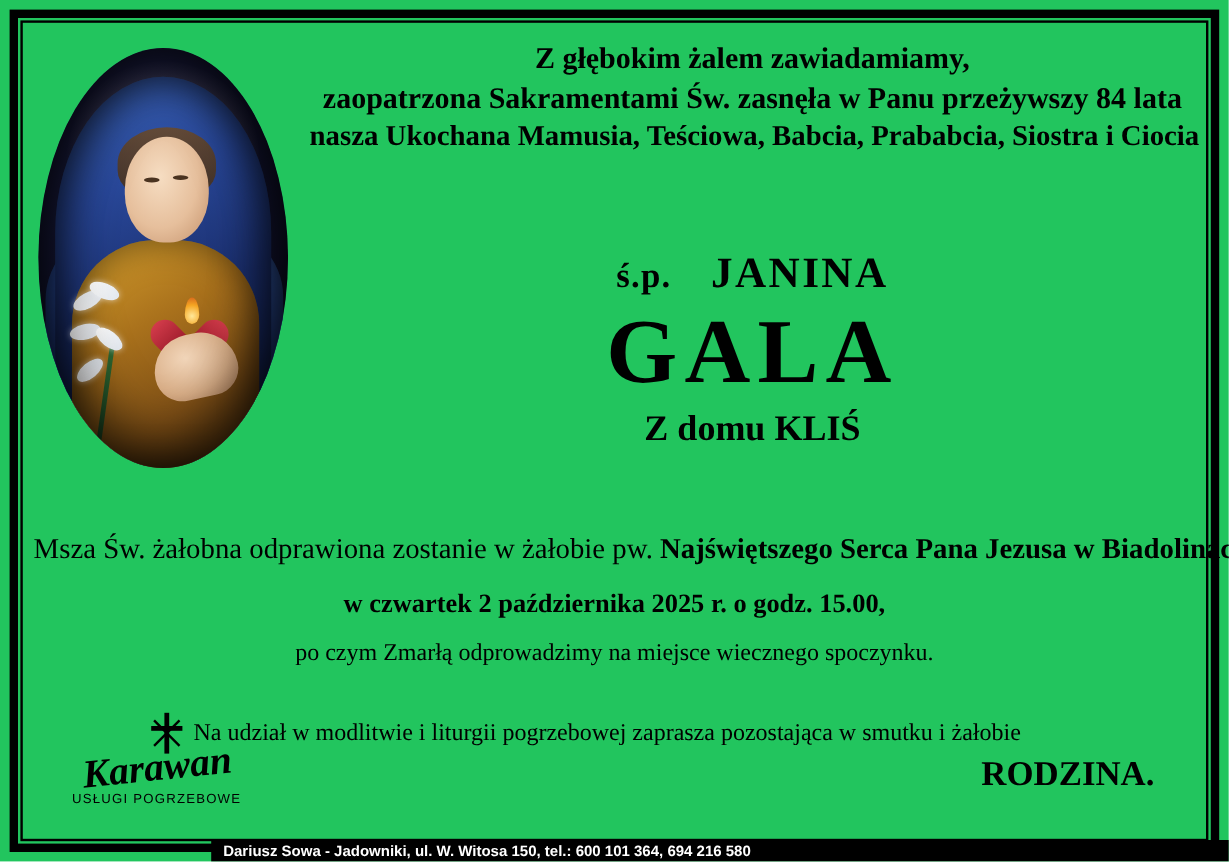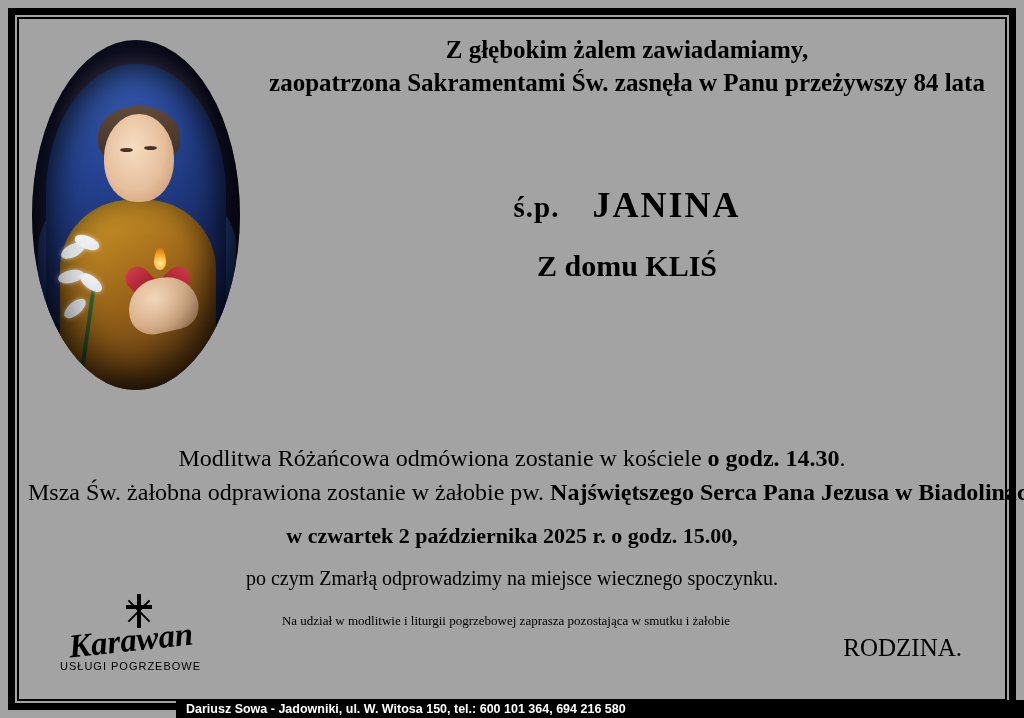--- a/index.html
+++ b/index.html
@@ -10,21 +10,21 @@
   body {
     width: 1024px;
     height: 718px;
     font-family: "Liberation Serif", serif;
     overflow: hidden;
   }
   .notice {
     position: relative;
     width: 1024px;
     height: 718px;
-    background: #a3a3a3;
+    background: #22c55e;
     box-sizing: border-box;
   }
   
   .frame-outer {
     position: absolute;
     left: 8px;
     top: 8px;
     right: 8px;
     bottom: 8px;
     border: 7px solid #000000;
@@ -224,21 +224,21 @@
     font-weight: bold;
     color: #000;
     line-height: 1.30;
     white-space: nowrap;
   }
   .l-top.l4 { font-size: 24px; }
 
   .name-block {
     position: absolute;
     left: 236px;
-    top: 164px;
+    top: 186px;
     right: 6px;
     text-align: center;
   }
   .sp-line {
     font-size: 36px;
     font-weight: bold;
     letter-spacing: 2px;
     color: #000;
     line-height: 1.1;
   }
@@ -247,21 +247,21 @@
     font-size: 76px;
     font-weight: bold;
     letter-spacing: 6px;
     line-height: 1.05;
     margin-top: 6px;
     color: #000;
   }
   .zdomu {
     font-size: 30px;
     font-weight: bold;
-    margin-top: 23px;
+    margin-top: 8px;
     color: #000;
   }
   .resident {
     font-size: 29px;
     font-weight: bold;
     margin-top: 2px;
     color: #000;
   }
 
   .service-block {
@@ -289,27 +289,27 @@
   }
 
   .invite-block {
     position: absolute;
     left: 6px;
     bottom: 34px;
     right: 18px;
     text-align: center;
   }
   .invite {
-    font-size: 13px;
+    font-size: 20px;
     color: #000;
     line-height: 1.4;
   }
   .family {
-    font-size: 25px;
-    font-weight: normal;
+    font-size: 29px;
+    font-weight: bold;
     color: #000;
     text-align: right;
     padding-right: 22px;
     margin-top: 4px;
   }
 
   
   .logo {
     position: absolute;
     left: 14px;
@@ -406,35 +406,34 @@
         <div class="hi-petal p3"></div>
         <div class="hi-petal p4"></div>
         <div class="hi-petal p5"></div>
       </div>
       <div class="hi-vignette"></div>
     </div>
 
     <div class="lines-top">
       <div class="l-top l1">Z głębokim żalem zawiadamiamy,</div>
       <div class="l-top l3">zaopatrzona Sakramentami Św. zasnęła w Panu przeżywszy 84 lata</div>
+      <div class="l-top l4">nasza Ukochana Mamusia, Teściowa, Babcia, Prababcia, Siostra i Ciocia</div>
     </div>
 
     <div class="name-block">
       <div class="sp-line">
         <span class="sp-prefix">ś.p.</span>
         &nbsp;
         <span>JANINA</span>
       </div>
+      <div class="surname">GALA</div>
       <div class="zdomu">Z domu KLIŚ</div>
     </div>
 
     <div class="service-block">
-      <div class="svc">
-        <span>Modlitwa Różańcowa odmówiona zostanie w kościele </span><b>o godz. 14.30</b><span>.</span>
-      </div>
       <div class="svc">
         <span>Msza Św. żałobna odprawiona zostanie w żałobie pw. </span><b>Najświętszego Serca Pana Jezusa w Biadolinach</b>
       </div>
       <div class="svc big">w czwartek 2 października 2025 r. o godz. 15.00,</div>
       <div class="svc after">po czym Zmarłą odprowadzimy na miejsce wiecznego spoczynku.</div>
     </div>
 
     <div class="invite-block">
       <div class="invite">Na udział w modlitwie i liturgii pogrzebowej zaprasza pozostająca w smutku i żałobie</div>
       <div class="family">RODZINA.</div>

